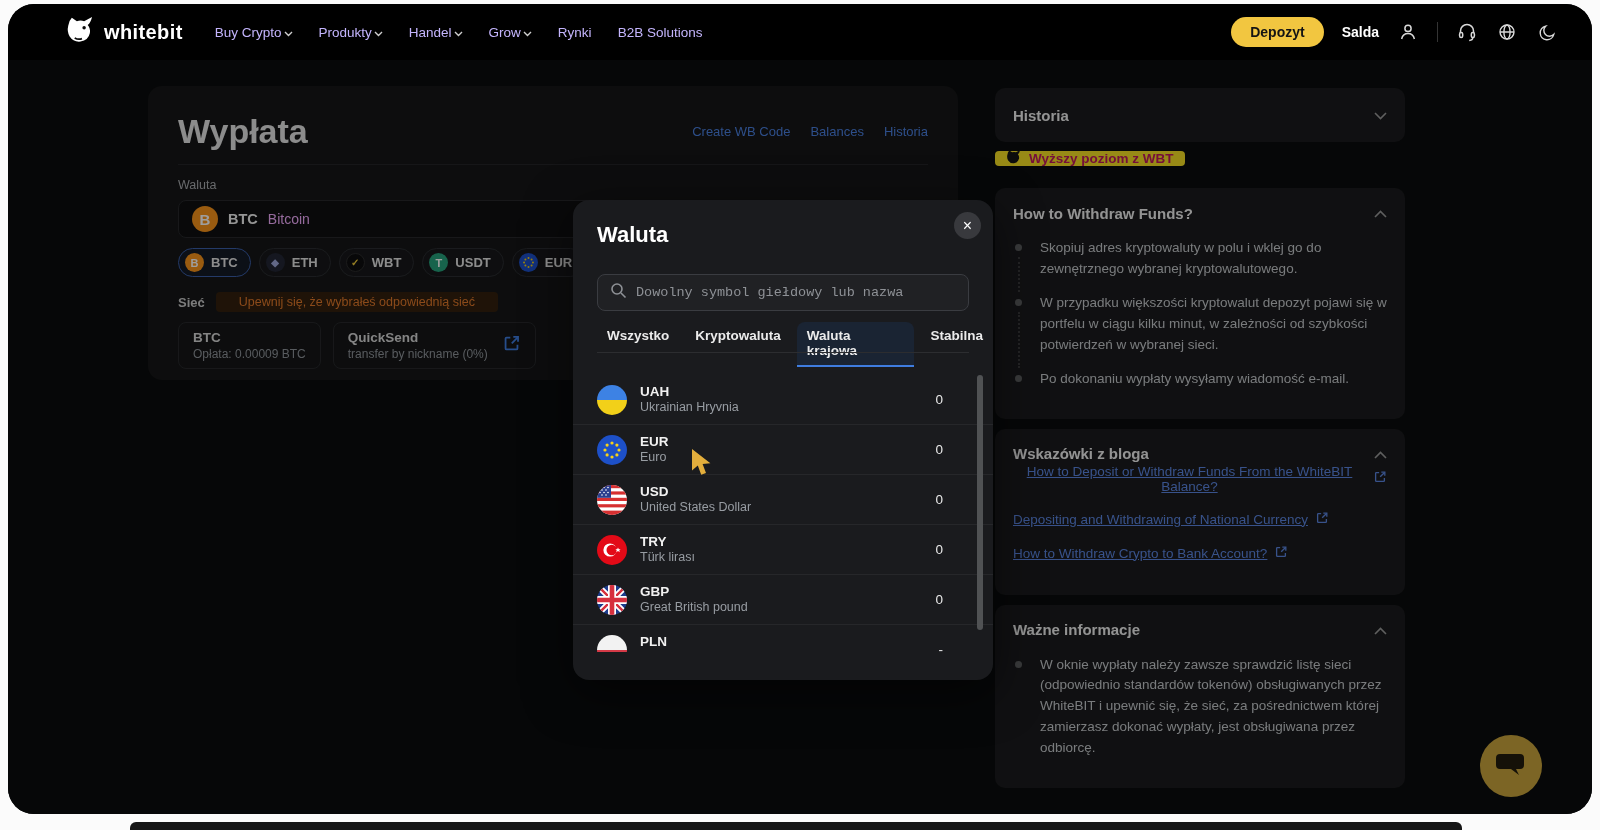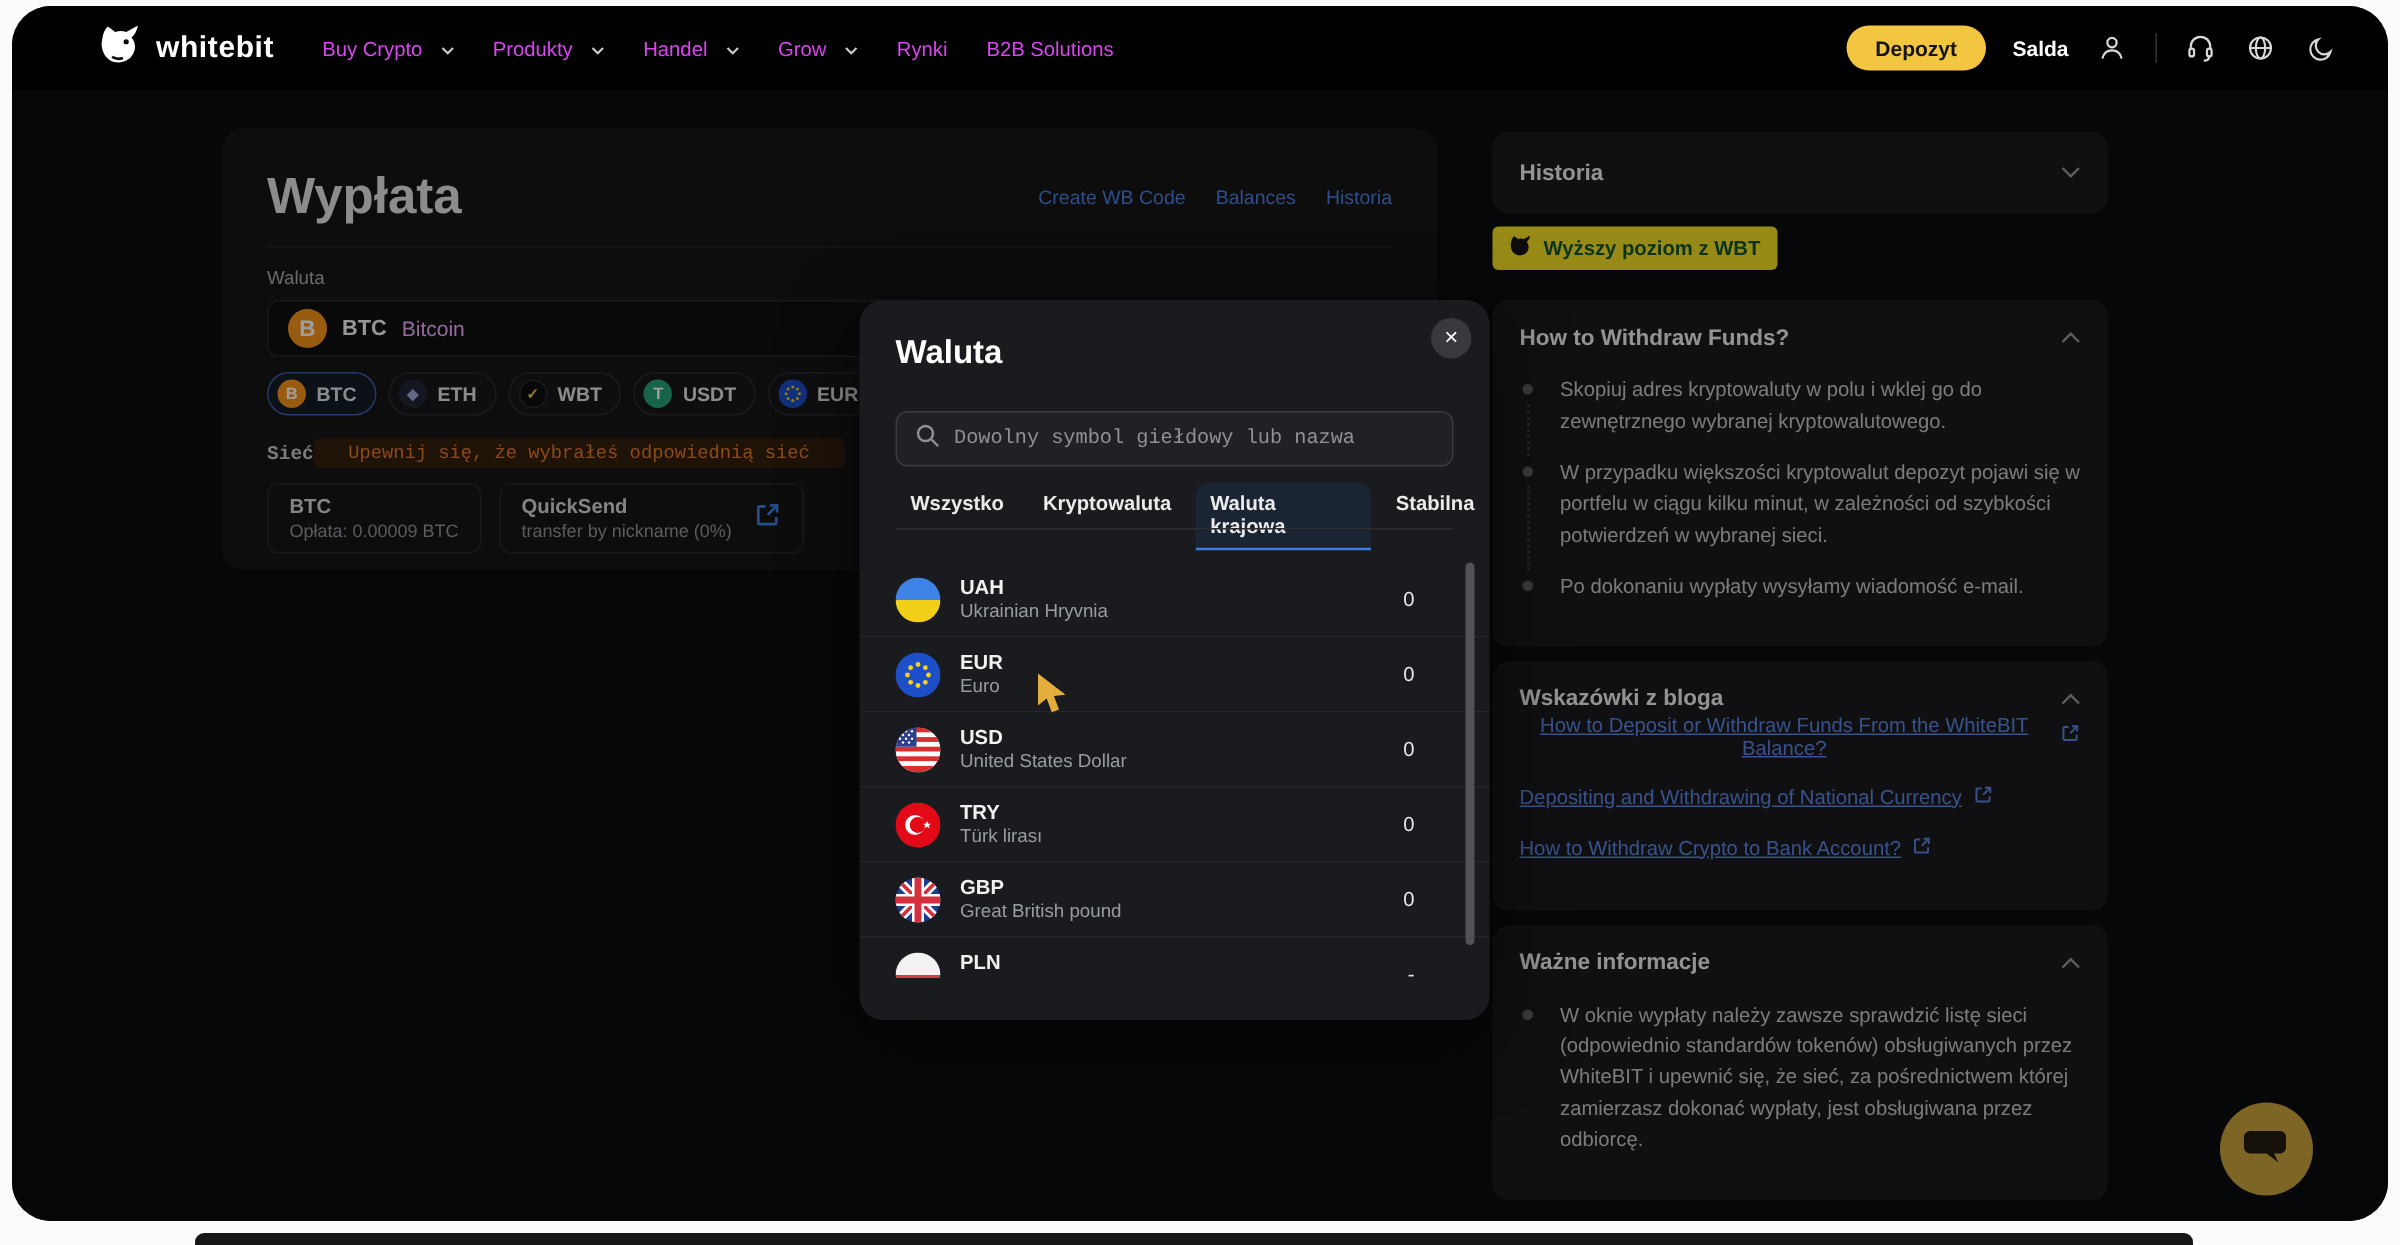--- a/index.html
+++ b/index.html
@@ -10,21 +10,21 @@
             background:#0b0c0d; border-radius:26px; overflow:hidden; }
   .bottom-strip { position:absolute; left:130px; top:822px; width:1332px; height:8px;
             background:#161616; border-radius:6px 6px 0 0; }
 
   
   .nav { position:absolute; left:0; top:0; right:0; height:56px; background:#000;
          display:flex; align-items:center; padding:0 34px 0 58px; z-index:80; }
   .logo { display:flex; align-items:center; gap:9px; }
   .logo-text { font-size:20px; font-weight:800; color:#fff; letter-spacing:.4px; }
   .menu { display:flex; align-items:center; gap:26px; margin-left:32px; }
-  .menu-item { display:flex; align-items:center; gap:12px; color:#d946ef; font-size:13.5px;
+  .menu-item { display:flex; align-items:center; gap:2px; color:#c4b5fd; font-size:13.5px;
                font-weight:500; cursor:pointer; }
   .caret { display:inline-block; }
   .nav-right { margin-left:auto; display:flex; align-items:center; gap:18px;justify-content:space-between; }
   .pill { background:#F2C640; color:#141414; font-size:14px; font-weight:600;
           padding:7px 19px; border-radius:17px; cursor:pointer; }
   .salda { color:#fff; font-size:14px; font-weight:600; cursor:pointer; }
   .nav-ico { width:22px; height:22px; display:flex; align-items:center; justify-content:center; cursor:pointer; }
   .nav-divider { width:1px; height:20px; background:#343434; }
 
   
@@ -51,38 +51,38 @@
   .chip.sel { border-color:#3a5ea8; background:#141a26; }
   .coin { width:19px; height:19px; border-radius:50%; display:inline-flex; align-items:center;
           justify-content:center; font-size:11px; font-weight:700; flex:0 0 auto; }
   .coin.big { width:26px; height:26px; font-size:15px; }
   .c-btc { background:#f7931a; color:#fff; }
   .c-eth { background:#222634; color:#9fa8da; font-size:10px; }
   .c-wbt { background:#0e0e10; color:#f3ce3a; border:1px solid #2c2c2c; font-size:10px; }
   .c-usdt{ background:#26a17b; color:#fff; }
   .flagwrap { width:19px; height:19px; flex:0 0 auex; }
   .flagwrap svg { width:19px; height:19px; display:block; }
-  .siec-row { margin-top:15px; display:flex; align-items:center; gap:0;font-family:Liberation Mono, monospace; }
+  .siec-row { margin-top:15px; display:flex; align-items:center; gap:11px; }
   .siec-label { font-size:13px; font-weight:600; color:#c9c9c9; }
   .warn { background:#33200e; color:#E0782A; font-size:12.5px; padding:3px 23px; border-radius:4px; }
   .netboxes { margin-top:10px; display:flex; gap:12px; }
   .netbox { border:1px solid #27282b; border-radius:8px; padding:7px 14px; cursor:pointer;
             display:flex; align-items:center; gap:14px; }
   .netbox .nb-name { font-size:13.5px; font-weight:700; color:#d6d6d6; }
   .netbox .nb-desc { font-size:12px; color:#8f949a; margin-top:2px; }
 
   
   .sidebar { position:absolute; left:987px; top:28px; width:410px; z-index:1; }
   .scard { background:#1a1b1d; border-radius:10px; padding:16px 18px; }
   .scard-head { display:flex; align-items:center; justify-content:space-between; cursor:pointer; }
   .scard-title { font-size:15px; font-weight:700; color:#ededed; }
   .hist-card { height:54px; display:flex; align-items:center; padding:0 18px; border-radius:10px;
                background:#1a1b1d; justify-content:space-between; cursor:pointer; }
-  .wbt-badge { margin-top:9px; display:inline-flex; align-items:center; gap:7px; height:29px;
-               padding:0 11px; background:#F5DF25; border-radius:4px; color:#14532d;
+  .wbt-badge { margin-top:9px; display:inline-flex; align-items:center; gap:7px; height:15px;
+               padding:0 11px; background:#F5DF25; border-radius:4px; color:#be185d;
                font-size:13.5px; font-weight:700; cursor:pointer; }
   .bullets { margin-top:16px; list-style:none; }
   .bullets li { position:relative; padding-left:27px; font-size:13.5px; color:#c4c7ca;
                 line-height:1.55; margin-bottom:13px; }
   .bullets li::before { content:""; position:absolute; left:2px; top:6px; width:7px; height:7px;
                 border-radius:50%; background:#5c5e60; }
   .bullets li:not(:last-child)::after { content:""; position:absolute; left:5px; top:19px;
                 bottom:-12px; border-left:2px dotted #3a3b3c; }
   .blog-links { margin-top:1px;text-align:center; }
   .blog-link { display:flex; align-items:center; gap:7px; margin-bottom:17px; cursor:pointer; }

